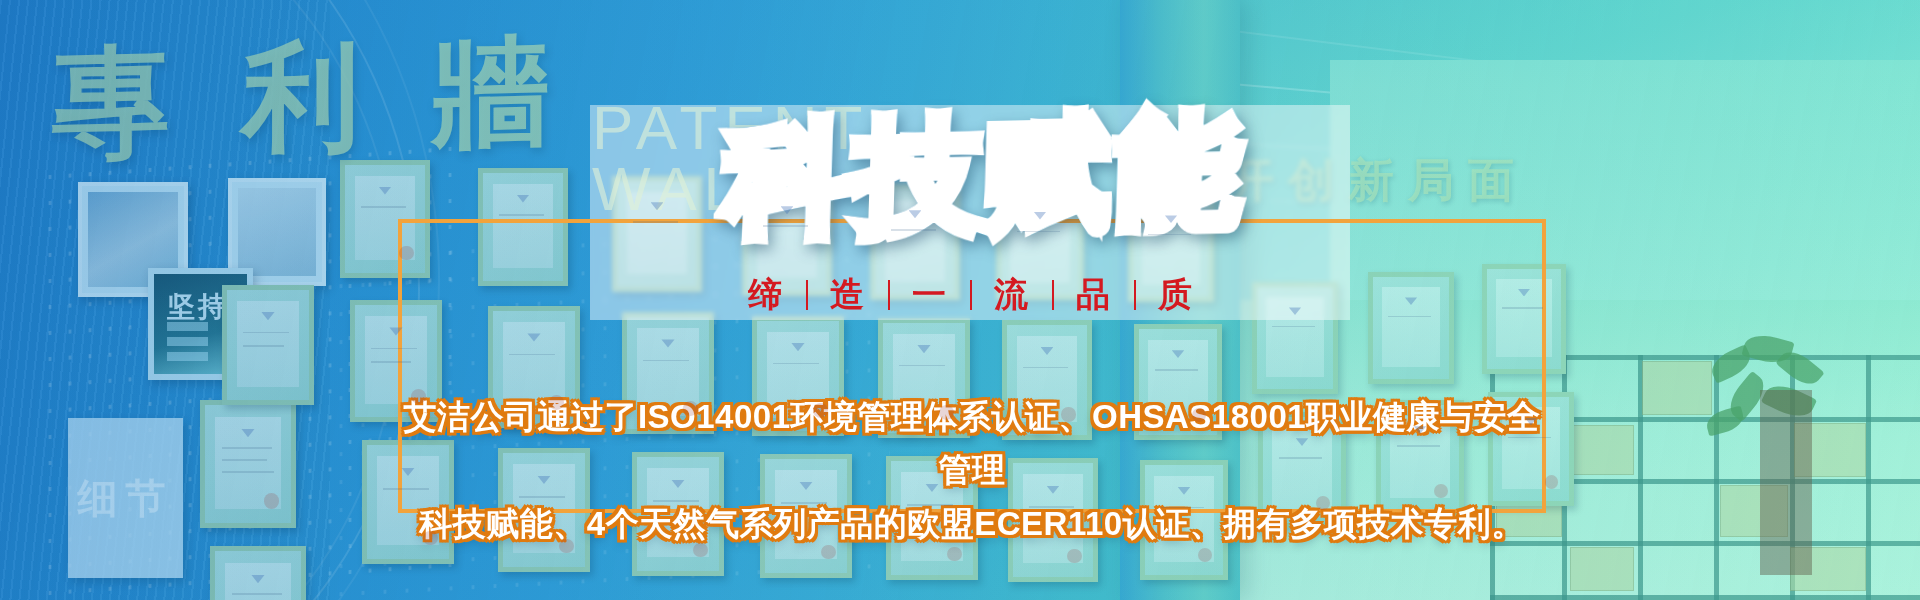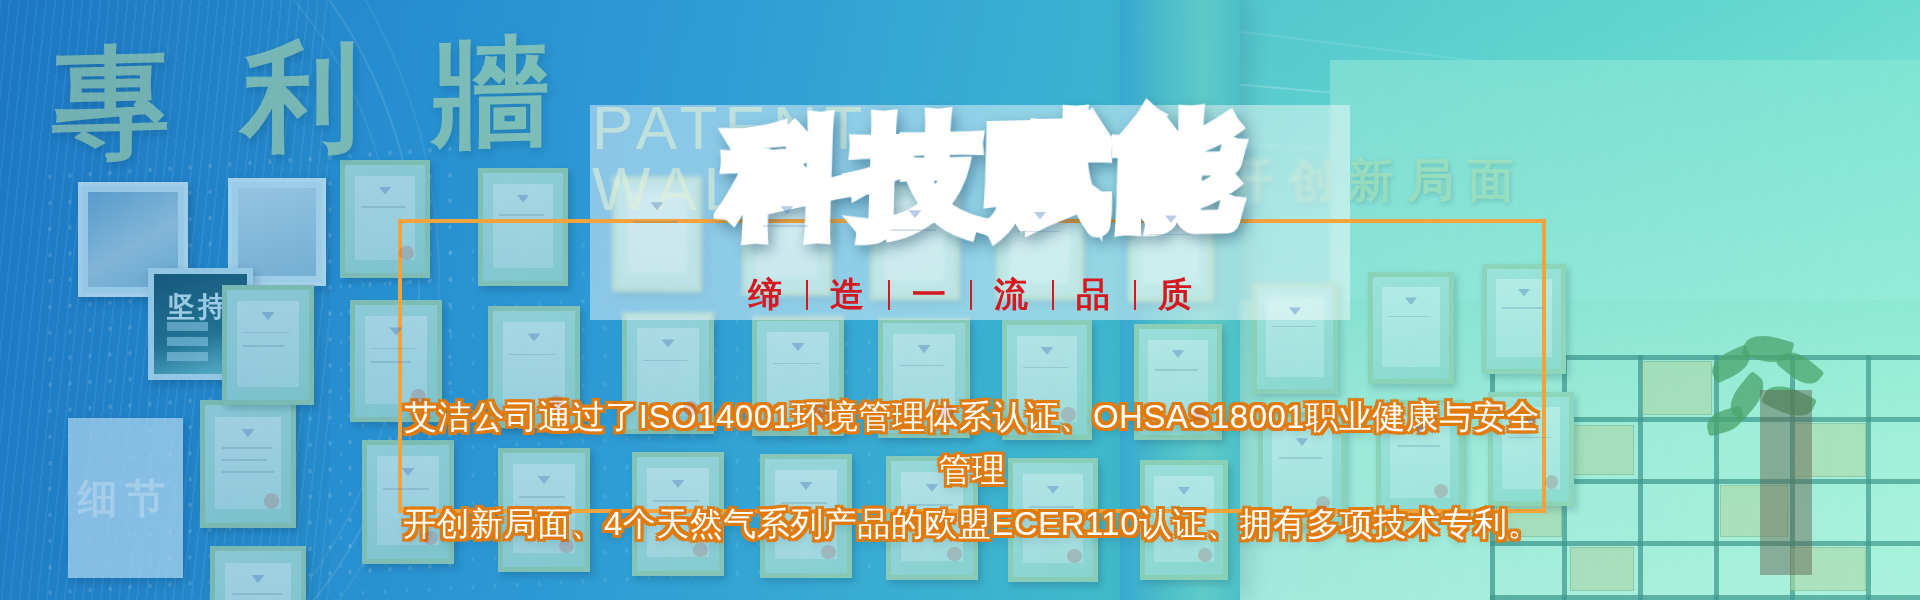--- a/index.html
+++ b/index.html
@@ -226,21 +226,21 @@
     padding:0 22px; letter-spacing:2px;
   }
   .subtitle .sep{
     display:inline-block; width:2px; height:30px; background:#d41920;
   }
 
   
   .body-text{
     position:absolute; left:398px; top:390px; width:1148px;
     text-align:center;
-    font-size:33px; line-height:1.62; font-weight:normal;
+    font-size:33px; line-height:1.62; font-weight:bold;
     color:#ffffff;
     letter-spacing:.5px;
     -webkit-text-stroke:0;
     text-shadow:
        3px 0 0 #e07b10, -3px 0 0 #e07b10, 0 3px 0 #e07b10, 0 -3px 0 #e07b10,
        2px 2px 0 #e07b10, -2px 2px 0 #e07b10, 2px -2px 0 #e07b10, -2px -2px 0 #e07b10,
        3px 3px 0 #e07b10, -3px 3px 0 #e07b10, 3px -3px 0 #e07b10, -3px -3px 0 #e07b10,
        0 5px 10px rgba(0,50,80,.35);
   }
   .body-text .ln{ display:block; }
@@ -499,16 +499,16 @@
     <span class="sep"></span>
     <span class="ch">流</span>
     <span class="sep"></span>
     <span class="ch">品</span>
     <span class="sep"></span>
     <span class="ch">质</span>
   </div>
 
   <div class="body-text">
     <span class="ln">艾洁公司通过了ISO14001环境管理体系认证、OHSAS18001职业健康与安全管理</span>
-    <span class="ln">开创新局面、4个天然气系列产品的欧盟ECER110认证、拥有多项技术专利。</span>
+    <span class="ln">科技赋能、4个天然气系列产品的欧盟ECER110认证、拥有多项技术专利。</span>
   </div>
 
 </div>
 
 </body></html>

